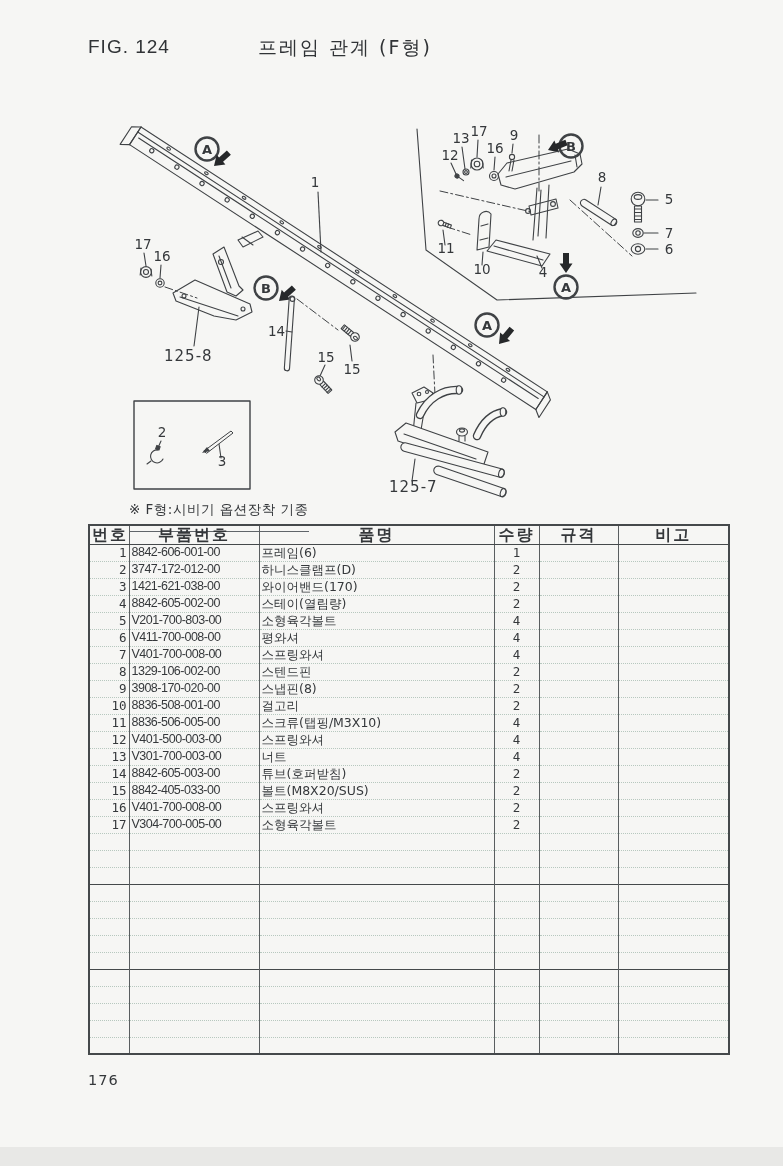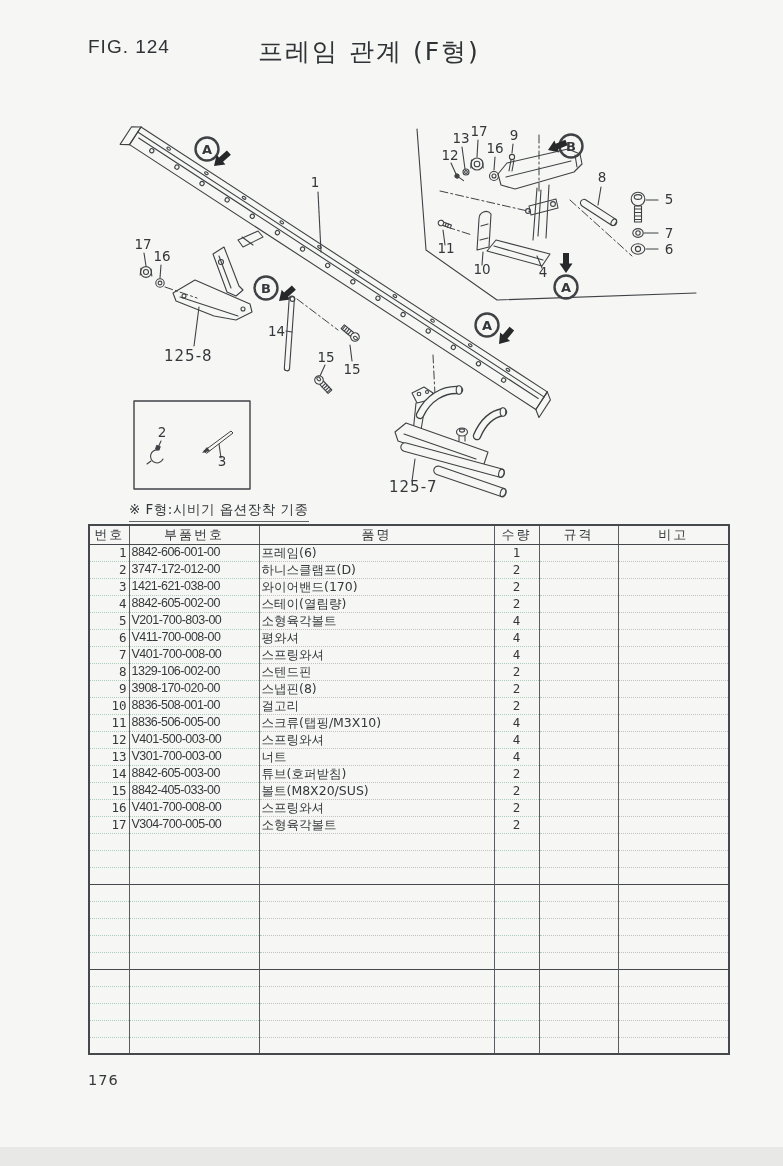--- a/index.html
+++ b/index.html
@@ -8,49 +8,49 @@
     background:#f6f6f4; color:#35383b; overflow:hidden;
     font-family:"DejaVu Sans","Liberation Sans",sans-serif;
   }
   .hdr-fig {
     position:absolute; left:88px; top:36px;
     font-size:19px; letter-spacing:1px; color:#303336;
     font-family:"Liberation Sans","DejaVu Sans",sans-serif;
   }
   .hdr-title {
     position:absolute; left:258px; top:35px;
-    font-size:25px; letter-spacing:2px; color:#303336;
+    font-size:19px; letter-spacing:2px; color:#303336;
   }
   svg.diagram { position:absolute; left:95px; top:105px; }
   svg text {
     stroke:none; fill:#35383b;
     font-family:"DejaVu Sans","Liberation Sans",sans-serif;
     font-size:13.5px;
   }
   svg text.marker { font-size:13px; font-weight:bold; }
   svg text.marker-b { font-weight:800; }
   svg text.ref { font-size:15px; letter-spacing:1px; }
   .note {
     position:absolute; left:129px; top:501px;
     font-size:13.5px; letter-spacing:0.5px; color:#34373a;
-    border-bottom:1px solid #60656a; padding-bottom:2px;
+    border-bottom:1px solid #60656a; padding-bottom:12px;
   }
   table.parts {
     position:absolute; left:88px; top:524px;
     width:640px; border-collapse:collapse; table-layout:fixed;
     border:2px solid #45494b;
   }
   table.parts th, table.parts td {
     border-left:1px solid #5a5e60;
     box-sizing:border-box; overflow:hidden; white-space:nowrap;
     padding:0 2px; line-height:15px;
   }
   table.parts thead th {
     height:19px; border-bottom:1.5px solid #45494b;
-    font-weight:normal; font-size:13px; letter-spacing:2px; color:#34373a;
+    font-weight:bold; font-size:16px; letter-spacing:2px; color:#34373a;
   }
   table.parts td { height:17px; border-bottom:1px dotted #b7c8bf; font-size:12.5px; }
   tbody.section { border-top:1.6px solid #45494b; }
   td.c-no  { text-align:right; padding-right:3px;
              font-family:"DejaVu Sans Mono","Liberation Mono",monospace; font-size:12.5px; }
   td.c-part{ font-family:Liberation Sans, sans-serif;
              font-size:12.5px; letter-spacing:-0.5px; }
   td.c-name{ font-size:12.5px; padding-left:3px;margin-left:48px; }
   td.c-qty { text-align:center;
              font-family:"DejaVu Sans Mono","Liberation Mono",monospace; font-size:12.5px; }

